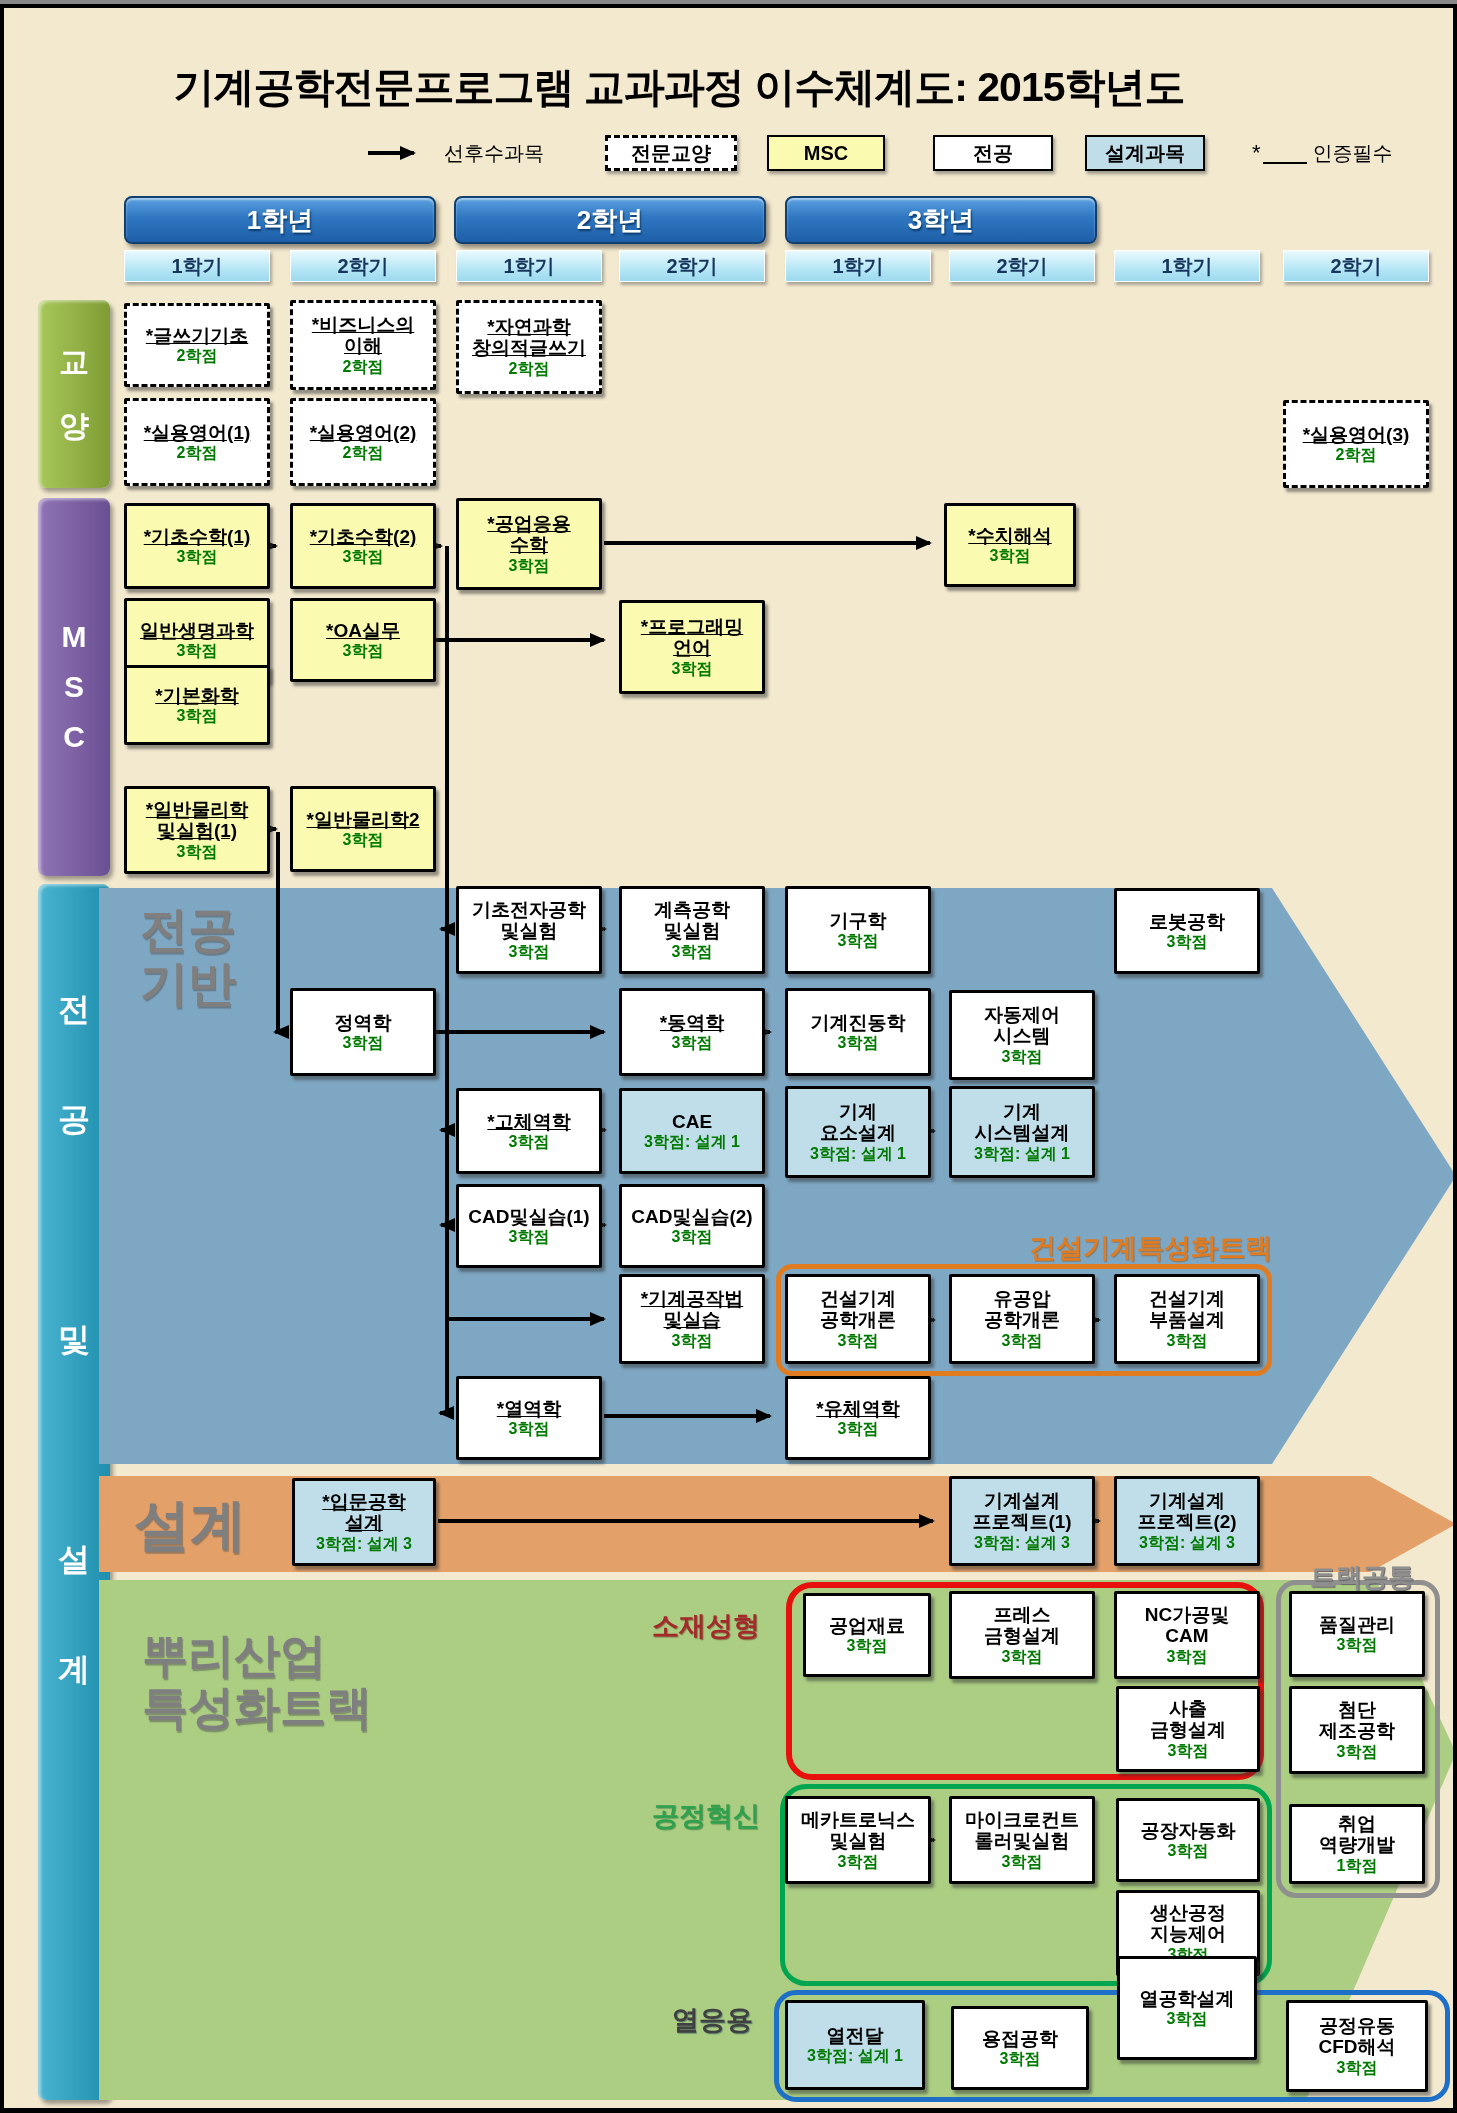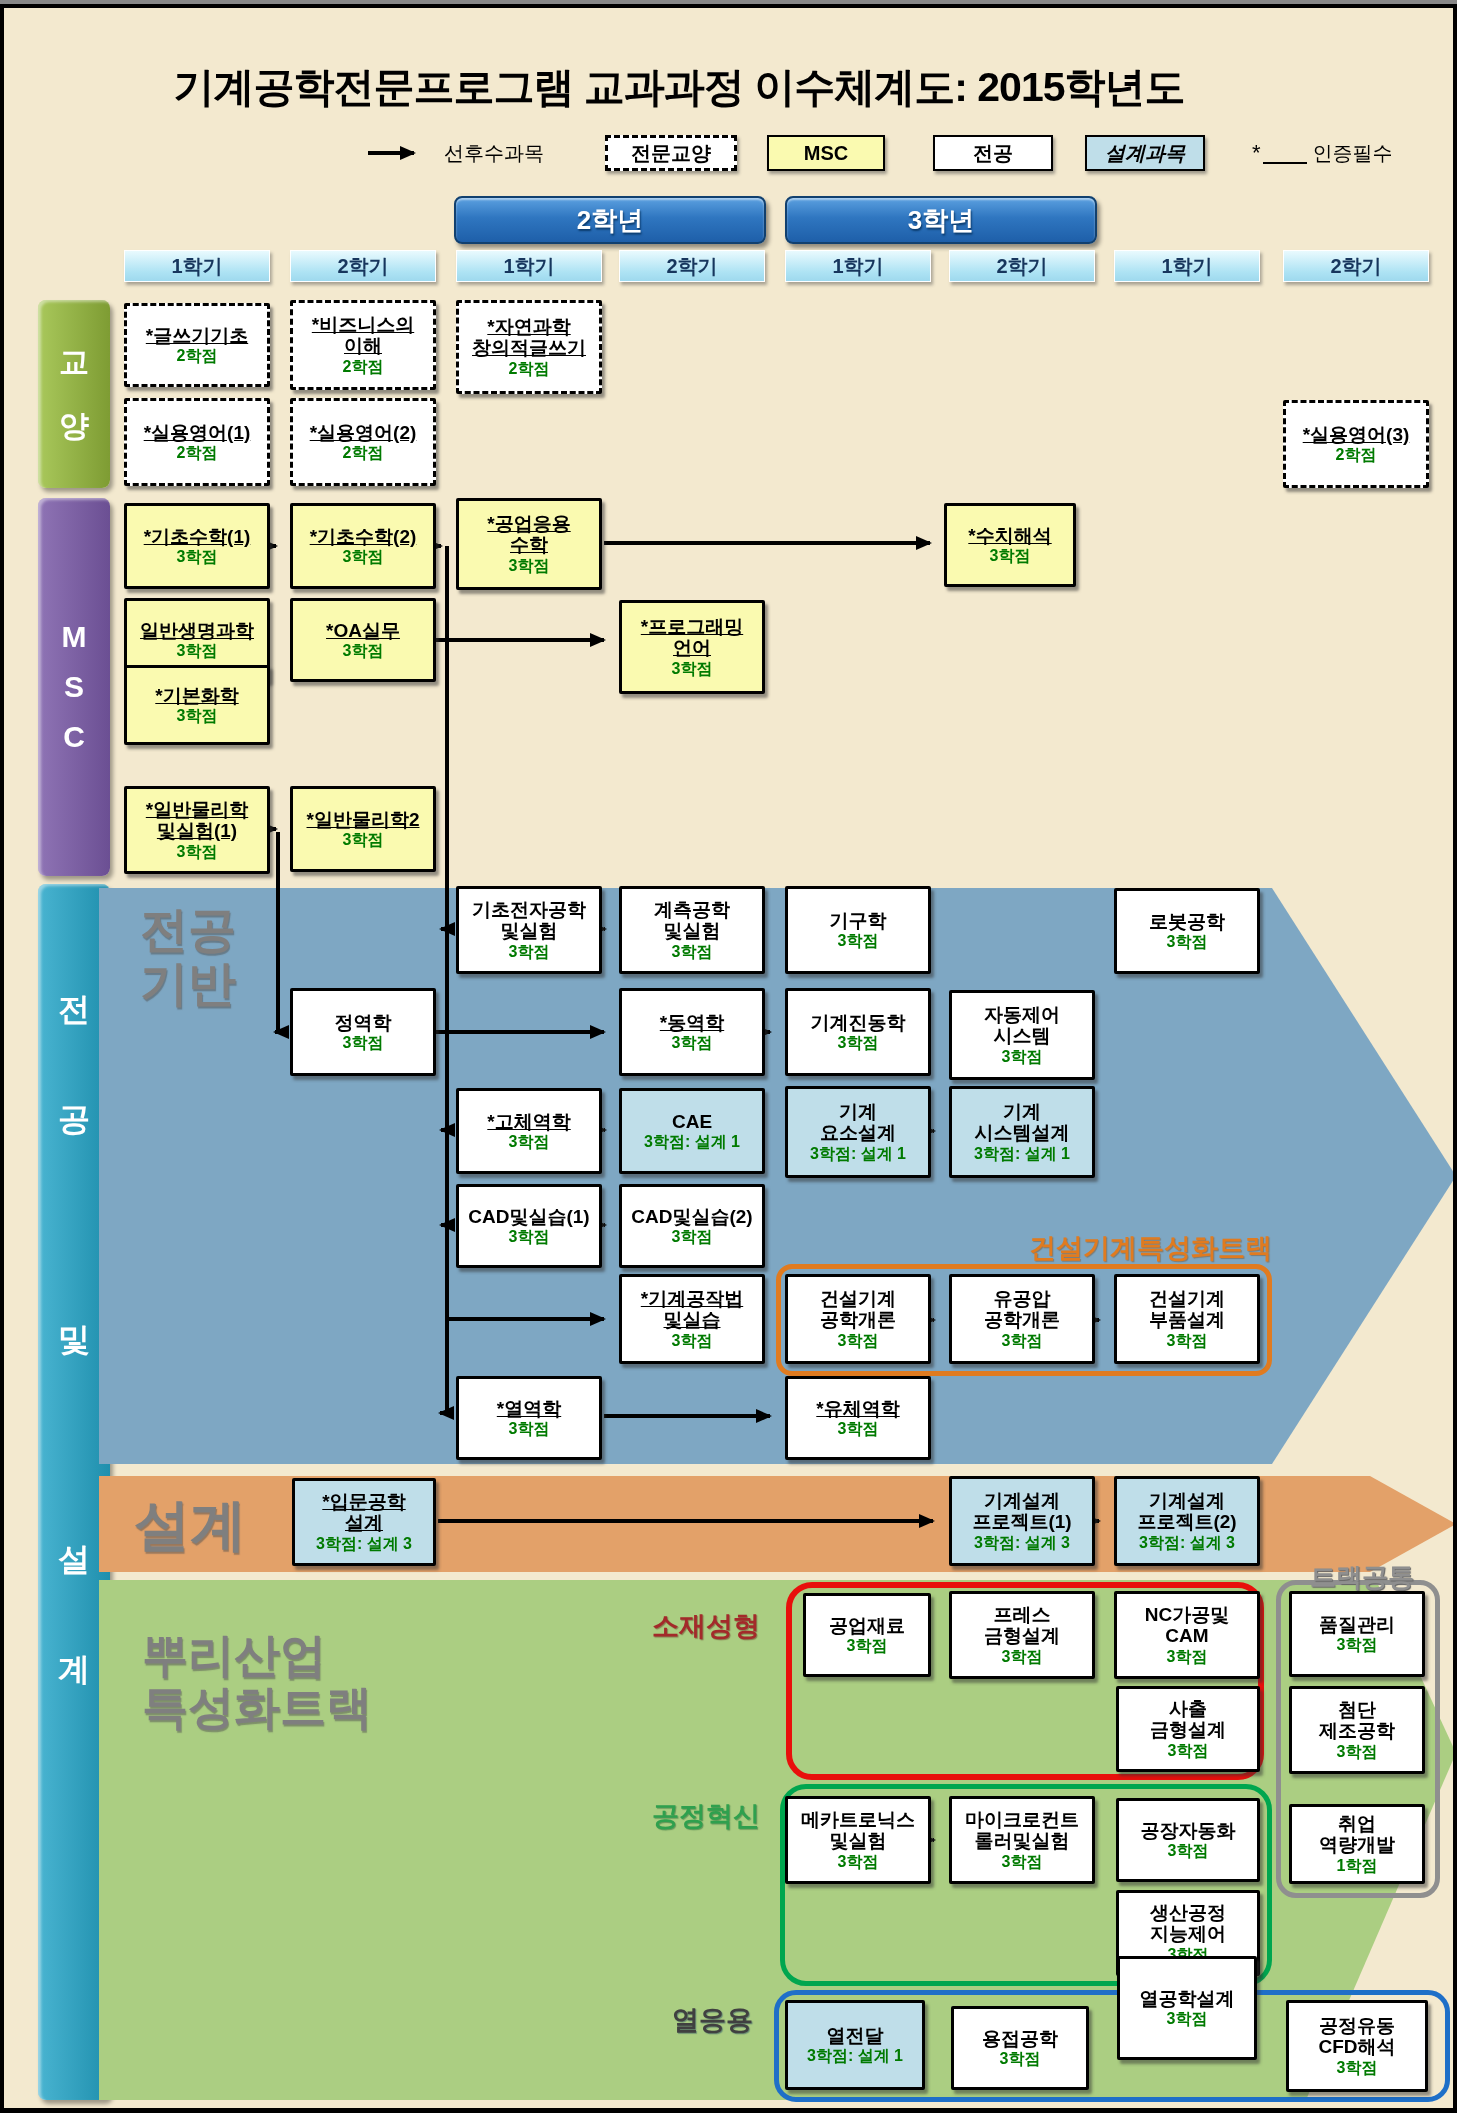--- a/index.html
+++ b/index.html
@@ -93,27 +93,28 @@
         <marker id="lah" markerUnits="userSpaceOnUse" markerWidth="16" markerHeight="14" refX="14" refY="7" orient="auto">
           <path d="M0,0 L16,7 L0,14 z" fill="#000"></path>
         </marker>
       </defs>
     <line x1="2" y1="12" x2="48" y2="12" stroke="#000" stroke-width="4" marker-end="url(#lah)"></line>
   </svg>
   <div class="abs" id="legend-arrow-label" style="left:440px;">선후수과목</div>
   <div class="abs legend-item" id="legend-ge-box" style="left:601px;width:132px;">전문교양</div>
   <div class="abs legend-item" id="legend-msc-box" style="left:763px;width:118px;">MSC</div>
   <div class="abs legend-item" style="left:929px;width:120px;">전공</div>
-  <div class="abs legend-item" id="legend-design-box" style="left:1081px;width:120px;font-style:italic;">설계과목</div>
+  <div class="abs legend-item" id="legend-design-box" style="left:1081px;width:120px;">설계과목</div>
   <div class="abs" id="legend-required" style="left:1248px;">
     <span class="star">*</span>
     <span class="req-underline"></span>
     <span>인증필수</span>
   </div>
 
+  <div class="abs year" style="left:120px;width:312px;">1학년</div>
   <div class="abs year" style="left:450px;width:312px;">2학년</div>
   <div class="abs year" style="left:781px;width:312px;">3학년</div>
 
   <div class="abs sem" style="left:120px;">1학기</div>
   <div class="abs sem" style="left:286px;">2학기</div>
   <div class="abs sem" style="left:452px;">1학기</div>
   <div class="abs sem" style="left:615px;">2학기</div>
   <div class="abs sem" style="left:781px;">1학기</div>
   <div class="abs sem" style="left:945px;">2학기</div>
   <div class="abs sem" style="left:1110px;">1학기</div>

